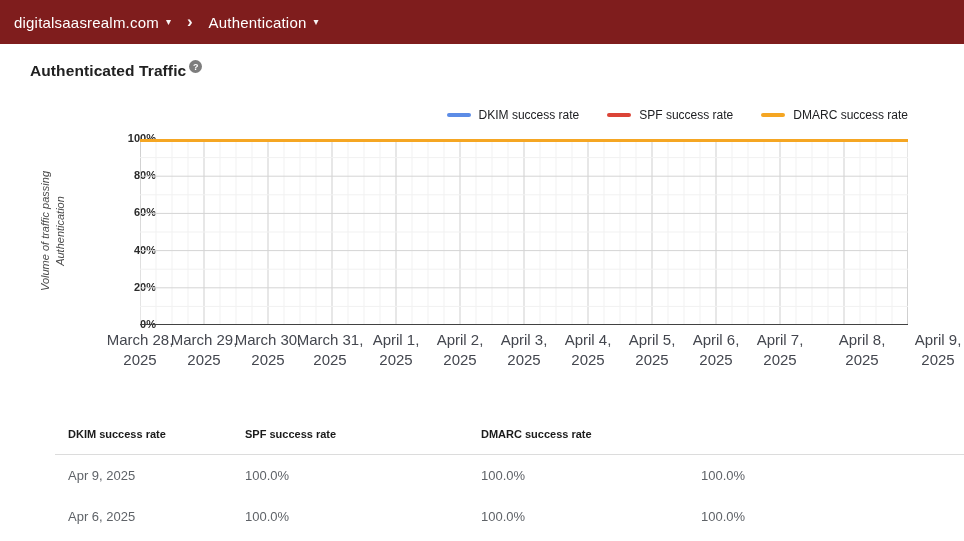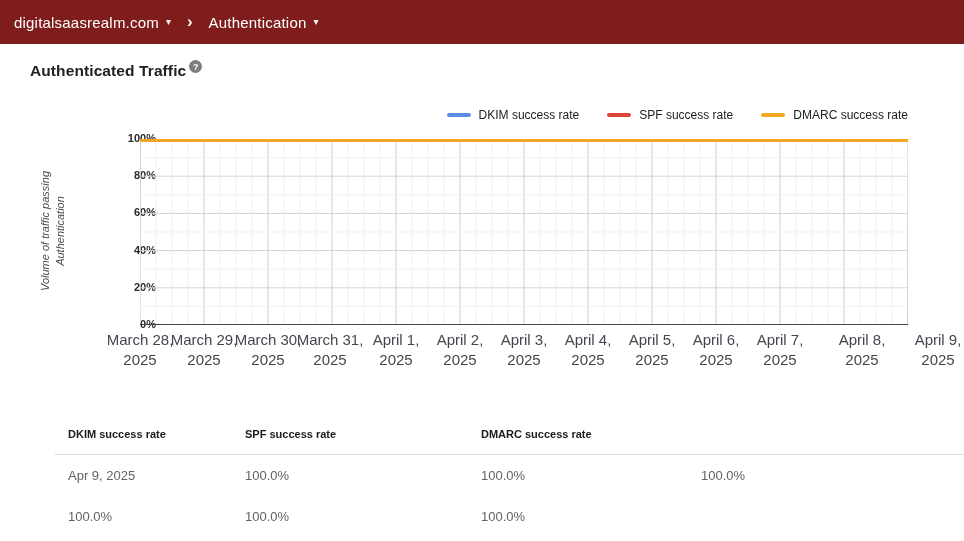--- a/index.html
+++ b/index.html
@@ -194,20 +194,21 @@
         <div class="cell">DMARC success rate</div>
       </div>
     <div class="tbody" id="tbody">
         <div class="trow">
           <div class="cell">Apr 9, 2025</div>
           <div class="cell">100.0%</div>
           <div class="cell">100.0%</div>
           <div class="cell">100.0%</div>
         </div>
         <div class="trow">
+          <div class="cell">Apr 6, 2025</div>
           <div class="cell">100.0%</div>
           <div class="cell">100.0%</div>
           <div class="cell">100.0%</div>
         </div>
       </div>
   </div>
 
 </div>
 
 </body></html>

